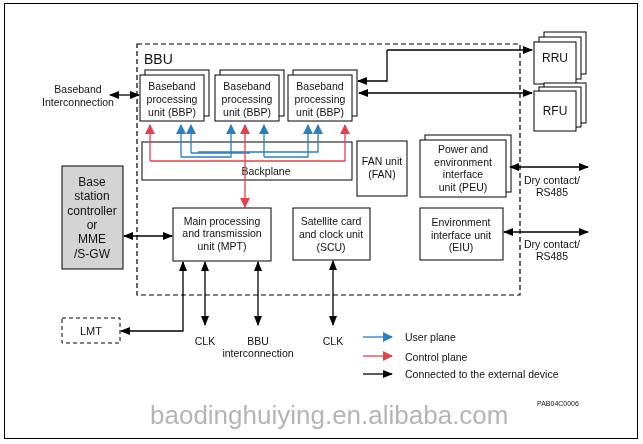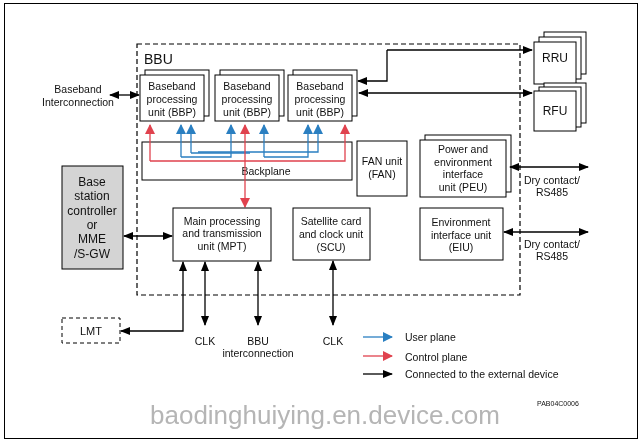--- a/index.html
+++ b/index.html
@@ -189,13 +189,13 @@
     </g>
     <g>
       <line x1="363" y1="374" x2="392" y2="374" stroke="#000" stroke-width="1.3" marker-end="url(#ab)"></line>
       <text class="t" font-size="10.5" x="405" y="378">Connected to the external device</text>
     </g>
   </g>
 
   <text class="t" font-size="7" x="537" y="406">PAB04C0006</text>
 </svg>
 
-<div class="watermark">baodinghuiying.en.device.com</div>
+<div class="watermark">baodinghuiying.en.alibaba.com</div>
 
 </body></html>

